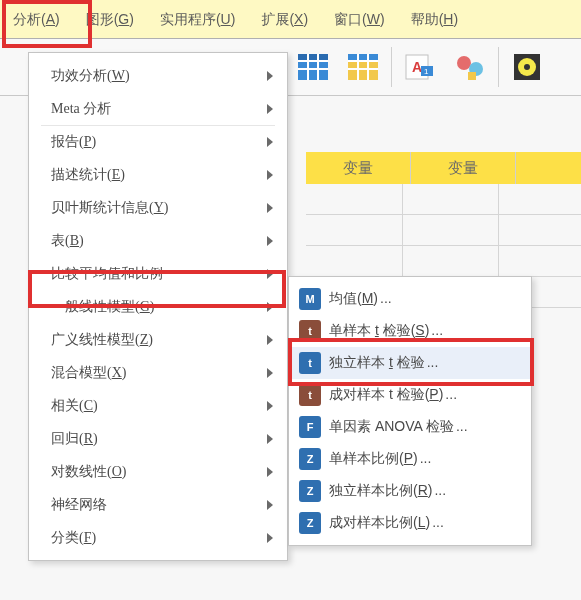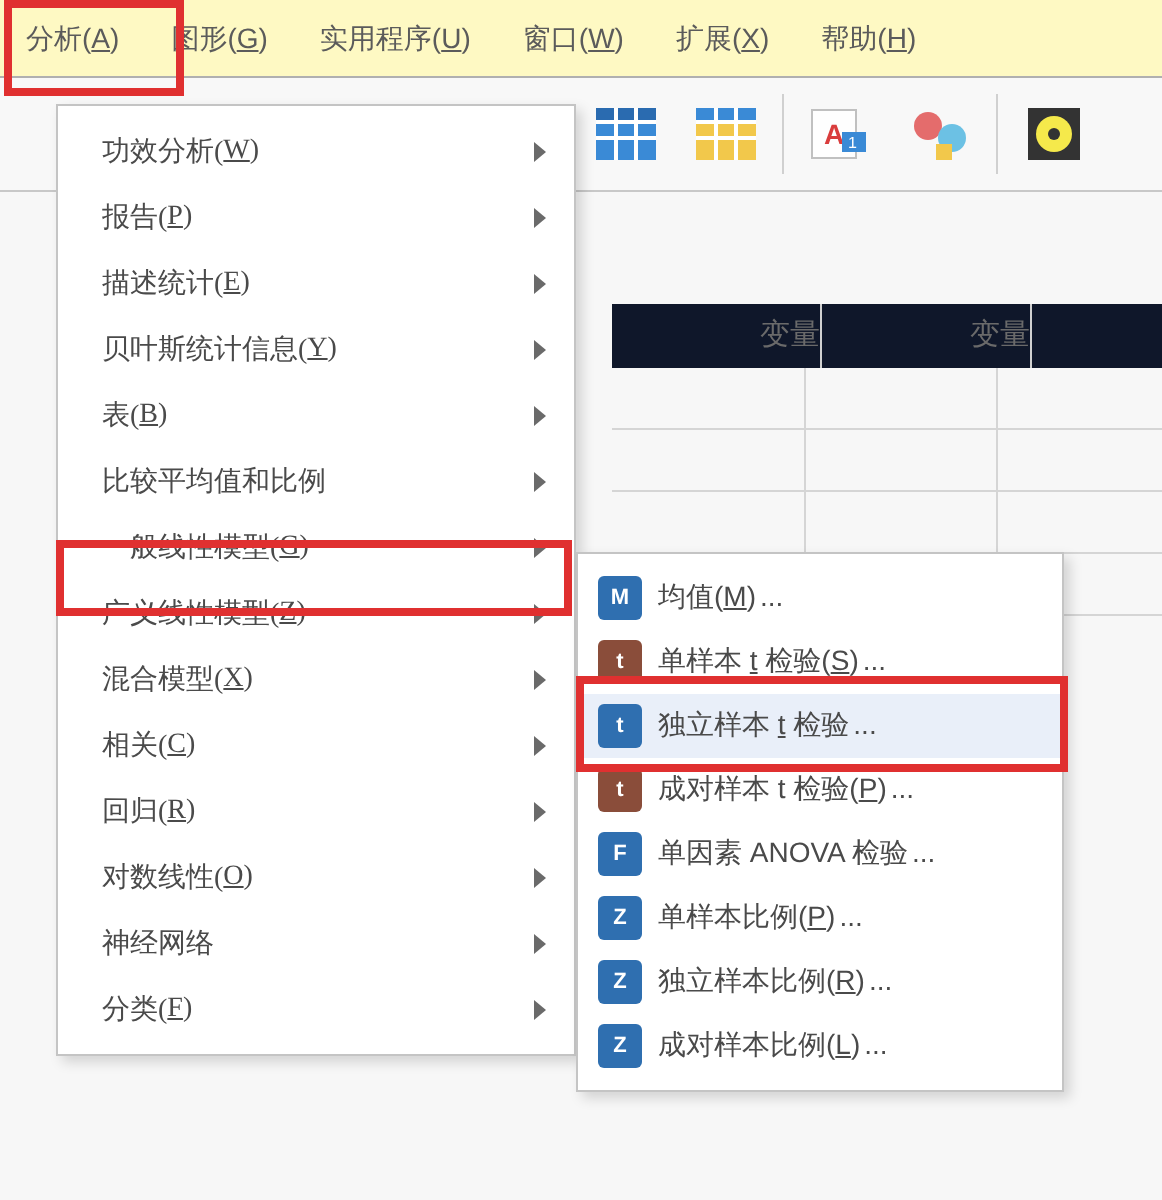--- a/index.html
+++ b/index.html
@@ -66,27 +66,27 @@
     margin: 0 3px;
   }
   .colheads {
     position:absolute;
     top: 60px;
     left: 300px;
     display:flex;
   }
   .colheads div {
     width: 104px;
-    text-align:right;
+    text-align:center;
     color: #6a6a6a;
     font-size:15px;
     border-right:1px solid #d0d0d0;
     height: 32px;
     line-height:32px;
-    background:#0f172a;
+    background:#fde047;
   }
   .gridlines {
     position:absolute;
     top: 92px;
     left: 300px;
     width: 290px;
   }
   .gridlines .r {
     height: 30px;
     border-bottom:1px solid #d5d5d5;
@@ -179,22 +179,22 @@
   
   .svgicon { width:38px;height:38px; }
 </style>
 </head>
 <body>
 
 <div class="menubar">
   <div class="mitem">分析(<u>A</u>)</div>
   <div class="mitem">图形(<u>G</u>)</div>
   <div class="mitem">实用程序(<u>U</u>)</div>
+  <div class="mitem">扩展(<u>X</u>)</div>
   <div class="mitem">窗口(<u>W</u>)</div>
-  <div class="mitem">扩展(<u>X</u>)</div>
   <div class="mitem">帮助(<u>H</u>)</div>
 </div>
 <div class="hlbox" style="left:2px;top:0px;width:82px;height:40px;"></div>
 
 <div class="toolbar">
   <div class="cut"></div>
   <div style="width:280px;"></div>
   <div class="tbtn">
     <svg class="svgicon" viewBox="0 0 38 38">
         <rect x="4" y="6" width="30" height="26" fill="#3a8ad6"></rect>
@@ -264,20 +264,21 @@
     </div>
   <div class="r">
       <span></span>
       <span></span>
       <span></span>
     </div>
 </div>
 
 <div class="menu" id="menu">
     <div class="row">功效分析(<u>W</u>)<span class="arrow"></span></div>
+    <div class="row div">Meta 分析<span class="arrow"></span></div>
     <div class="row">报告(<u>P</u>)<span class="arrow"></span></div>
     <div class="row">描述统计(<u>E</u>)<span class="arrow"></span></div>
     <div class="row">贝叶斯统计信息(<u>Y</u>)<span class="arrow"></span></div>
     <div class="row">表(<u>B</u>)<span class="arrow"></span></div>
     <div class="row">比较平均值和比例<span class="arrow"></span></div>
     <div class="row">一般线性模型(<u>G</u>)<span class="arrow"></span></div>
     <div class="row">广义线性模型(<u>Z</u>)<span class="arrow"></span></div>
     <div class="row">混合模型(<u>X</u>)<span class="arrow"></span></div>
     <div class="row">相关(<u>C</u>)<span class="arrow"></span></div>
     <div class="row">回归(<u>R</u>)<span class="arrow"></span></div>

